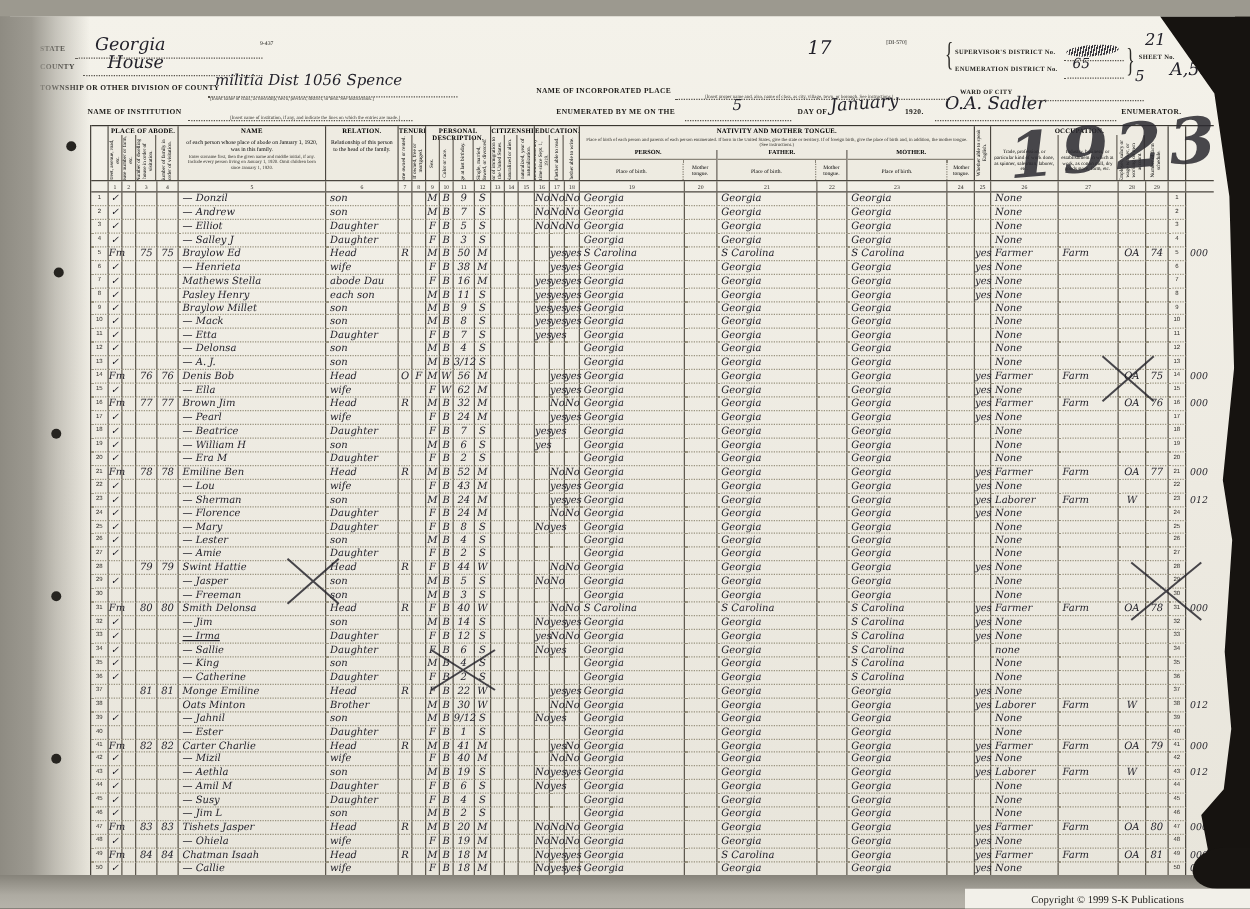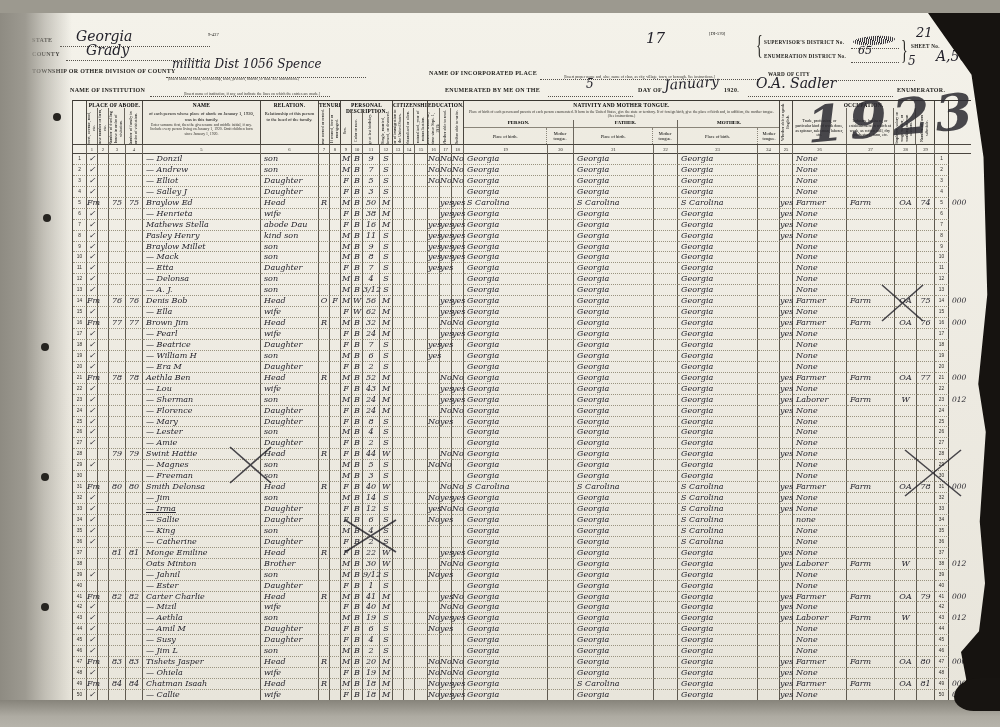--- a/index.html
+++ b/index.html
@@ -84,21 +84,21 @@
     <div class="fh">
       <span class="micro" style="left:200px;top:19px;">9-437</span>
       <span class="micro" style="left:701px;top:18px;">[DI-570]</span>
       <span class="hv ink" style="left:638px;top:16px;font-size:15px;">17</span>
 
       <span class="lbl" style="left:24px;top:24px;">STATE</span>
       <span class="blank" style="left:52px;top:23px;width:150px;"></span>
       <span class="hv ink" style="left:68px;top:15px;font-size:14px;">Georgia</span>
       <span class="lbl" style="left:24px;top:38px;">COUNTY</span>
       <span class="blank" style="left:58px;top:37px;width:144px;"></span>
-      <span class="hv ink" style="left:78px;top:29px;font-size:14px;">Grady</span>
+      <span class="hv ink" style="left:78px;top:29px;font-size:14px;">House</span>
       <span class="lbl" style="left:24px;top:55px;">TOWNSHIP OR OTHER DIVISION OF COUNTY</span>
       <span class="blank" style="left:158px;top:54px;width:200px;"></span>
       <span class="hv ink" style="left:164px;top:44px;font-size:12px;">militia Dist 1056 Spence</span>
       <span class="tiny" style="left:160px;top:64px;">[Insert name of class, as township, town, precinct, district, or beat. See instructions.]</span>
       <span class="lbl" style="left:62px;top:74px;">NAME OF INSTITUTION</span>
       <span class="blank" style="left:142px;top:73px;width:180px;"></span>
       <span class="tiny" style="left:176px;top:79px;">[Insert name of institution, if any, and indicate the lines on which the entries are made.]</span>
 
       <span class="lbl" style="left:421px;top:57px;">NAME OF INCORPORATED PLACE</span>
       <span class="blank" style="left:532px;top:56px;width:220px;"></span>
@@ -562,21 +562,21 @@
           <div class="cell rn right">7</div>
           <div class="cell mgn"></div>
         </div>
         <div class="trow">
           <div class="cell rn">8</div>
           <div class="cell hw ctr" style="width: 11px;">✓</div>
           <div class="cell hw ctr" style="width: 11px;"></div>
           <div class="cell hw ctr" style="width: 17px;"></div>
           <div class="cell hw ctr" style="width: 17px;"></div>
           <div class="cell hw lft" style="width: 118px;">Pasley Henry</div>
-          <div class="cell hw lft" style="width: 58px;">kind son</div>
+          <div class="cell hw lft" style="width: 58px;">each son</div>
           <div class="cell hw ctr" style="width: 11px;"></div>
           <div class="cell hw ctr" style="width: 11px;"></div>
           <div class="cell hw ctr" style="width: 11px;">M</div>
           <div class="cell hw ctr" style="width: 11px;">B</div>
           <div class="cell hw ctr" style="width: 17px;">11</div>
           <div class="cell hw ctr" style="width: 13px;">S</div>
           <div class="cell hw ctr" style="width: 11px;"></div>
           <div class="cell hw ctr" style="width: 11px;"></div>
           <div class="cell hw ctr" style="width: 13px;"></div>
           <div class="cell hw ctr" style="width: 12px;">yes</div>
@@ -1003,21 +1003,21 @@
           <div class="cell hw ctr" style="width: 18px;"></div>
           <div class="cell rn right">20</div>
           <div class="cell mgn"></div>
         </div>
         <div class="trow">
           <div class="cell rn">21</div>
           <div class="cell hw ctr" style="width: 11px;">Fm</div>
           <div class="cell hw ctr" style="width: 11px;"></div>
           <div class="cell hw ctr" style="width: 17px;">78</div>
           <div class="cell hw ctr" style="width: 17px;">78</div>
-          <div class="cell hw lft" style="width: 118px;">Aethla Ben</div>
+          <div class="cell hw lft" style="width: 118px;">Emiline Ben</div>
           <div class="cell hw lft" style="width: 58px;">Head</div>
           <div class="cell hw ctr" style="width: 11px;">R</div>
           <div class="cell hw ctr" style="width: 11px;"></div>
           <div class="cell hw ctr" style="width: 11px;">M</div>
           <div class="cell hw ctr" style="width: 11px;">B</div>
           <div class="cell hw ctr" style="width: 17px;">52</div>
           <div class="cell hw ctr" style="width: 13px;">M</div>
           <div class="cell hw ctr" style="width: 11px;"></div>
           <div class="cell hw ctr" style="width: 11px;"></div>
           <div class="cell hw ctr" style="width: 13px;"></div>
@@ -1275,21 +1275,21 @@
           <div class="cell hw ctr" style="width: 18px;"></div>
           <div class="cell rn right">28</div>
           <div class="cell mgn"></div>
         </div>
         <div class="trow">
           <div class="cell rn">29</div>
           <div class="cell hw ctr" style="width: 11px;">✓</div>
           <div class="cell hw ctr" style="width: 11px;"></div>
           <div class="cell hw ctr" style="width: 17px;"></div>
           <div class="cell hw ctr" style="width: 17px;"></div>
-          <div class="cell hw lft" style="width: 118px;">— Magnes</div>
+          <div class="cell hw lft" style="width: 118px;">— Jasper</div>
           <div class="cell hw lft" style="width: 58px;">son</div>
           <div class="cell hw ctr" style="width: 11px;"></div>
           <div class="cell hw ctr" style="width: 11px;"></div>
           <div class="cell hw ctr" style="width: 11px;">M</div>
           <div class="cell hw ctr" style="width: 11px;">B</div>
           <div class="cell hw ctr" style="width: 17px;">5</div>
           <div class="cell hw ctr" style="width: 13px;">S</div>
           <div class="cell hw ctr" style="width: 11px;"></div>
           <div class="cell hw ctr" style="width: 11px;"></div>
           <div class="cell hw ctr" style="width: 13px;"></div>
@@ -2049,14 +2049,17 @@
   <div class="hole" style="left:53px;top:113px;"></div>
   <div class="hole" style="left:43px;top:214px;"></div>
   <div class="hole" style="left:41px;top:343px;"></div>
   <div class="hole" style="left:41px;top:473px;"></div>
   <div class="hole" style="left:41px;top:603px;"></div>
 
   <div class="dark-edge"></div>
   <div class="corner-blob"></div>
 
   <div class="bottom-band"></div>
+  <div class="copyright-strip">
+    <span>Copyright © 1999 S-K Publications</span>
+  </div>
 
 </div>
 
 </body></html>

